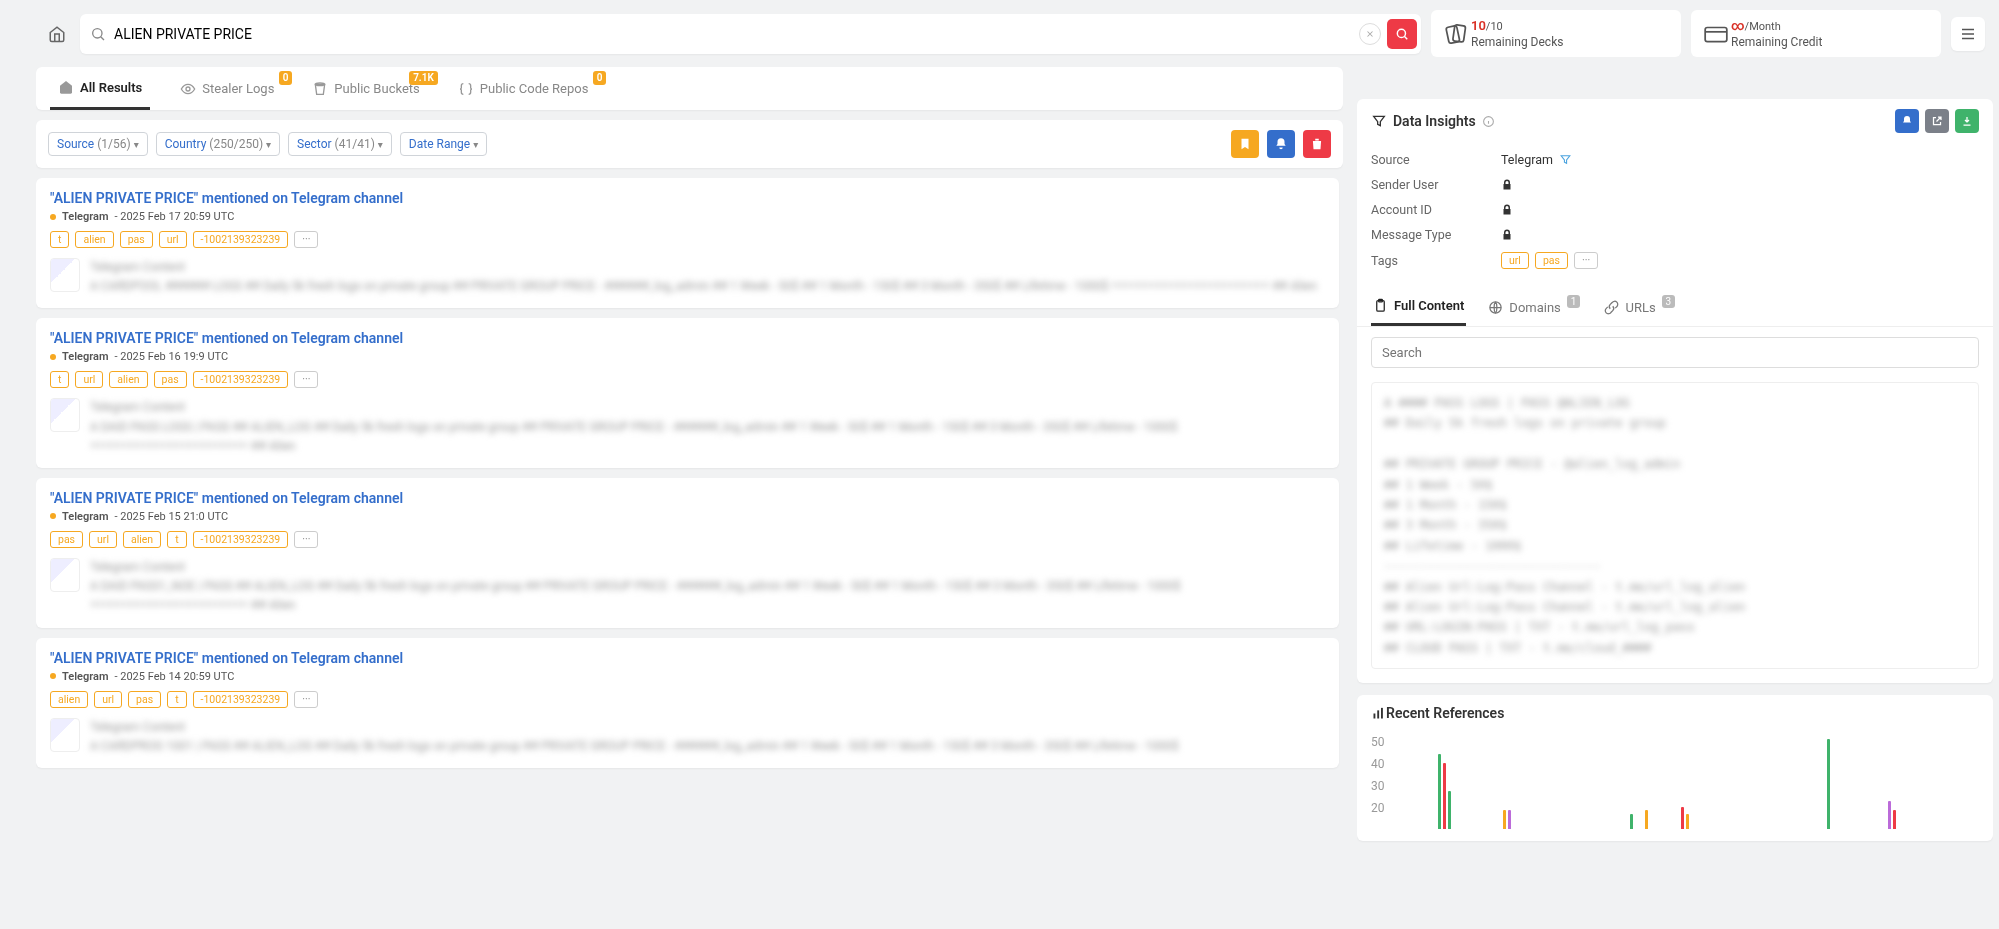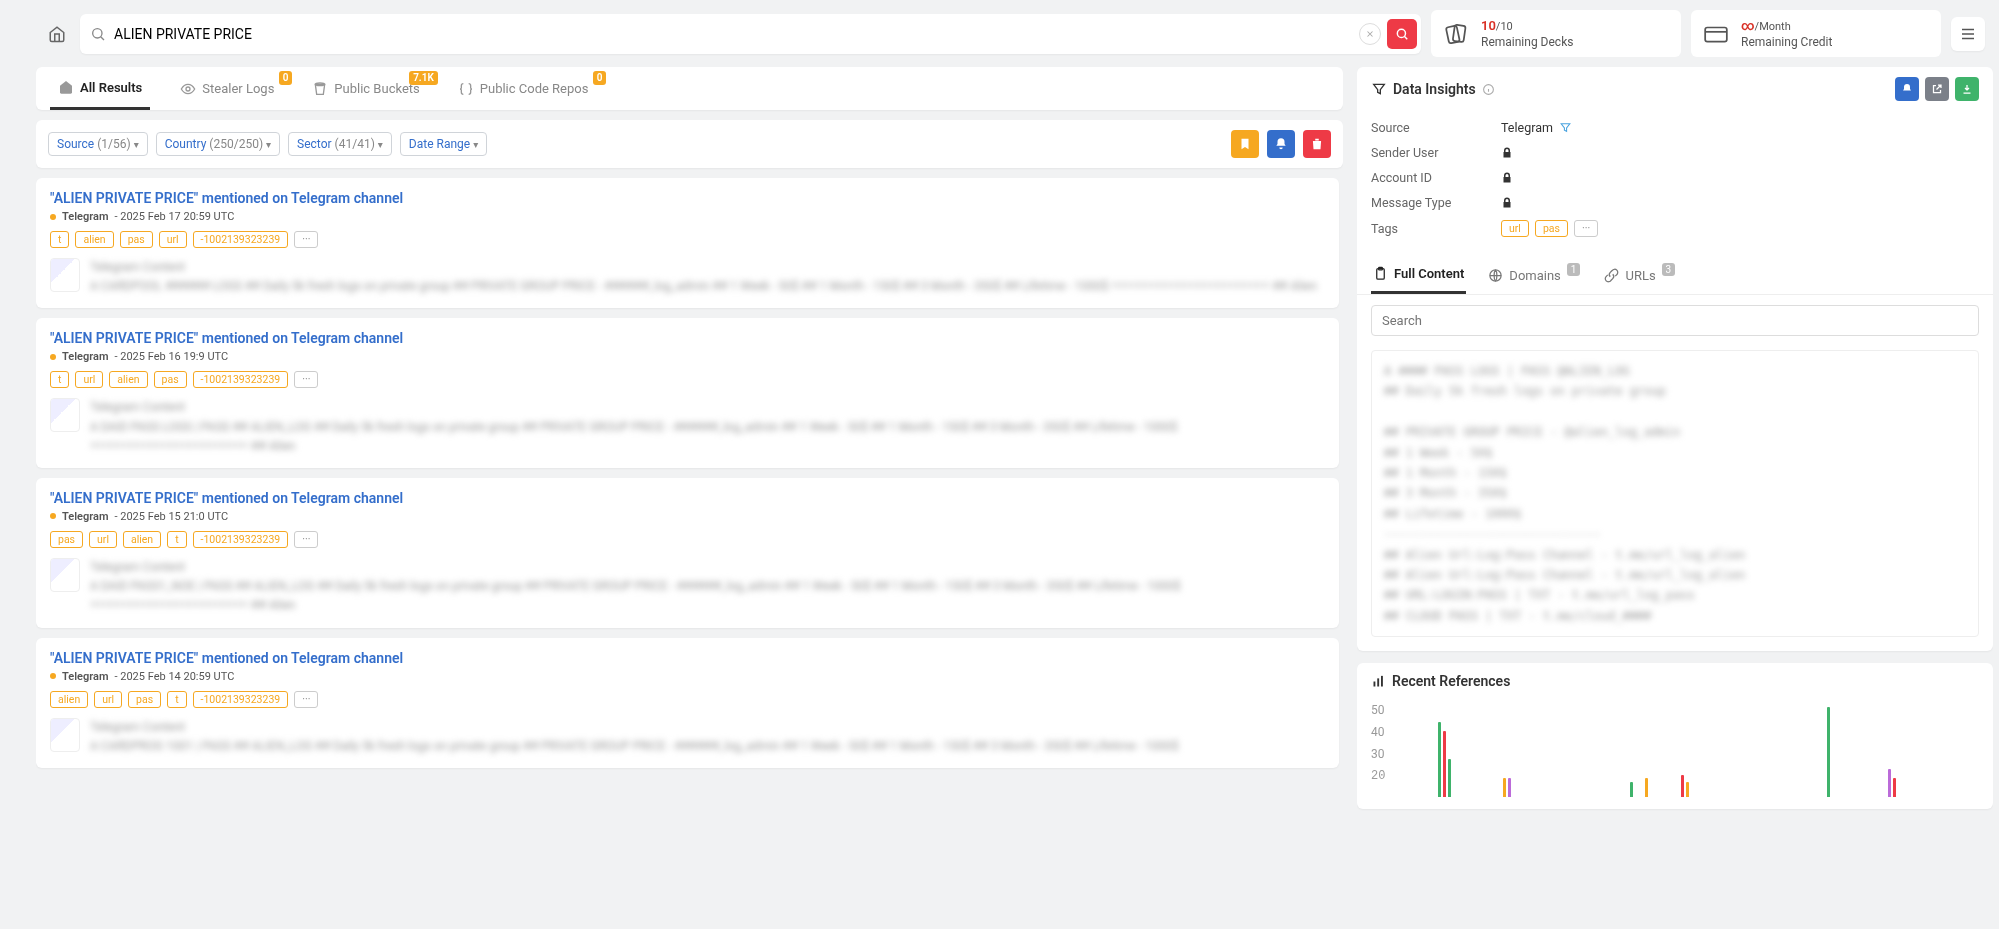--- a/index.html
+++ b/index.html
@@ -6,29 +6,29 @@
 body { background: #f1f2f3; color: #333; font-size: 13px; }
 .page { display: flex; flex-direction: column; height: 100vh; padding-left: 30px; }
 .topbar { display: flex; align-items: center; gap: 10px; padding: 10px 14px; }
 .home-btn { width: 26px; height: 26px; display:flex; align-items:center; justify-content:center; color:#666; cursor:pointer; border-radius:4px;}
 .search-wrap { flex:1; display:flex; align-items:center; background:#fff; border-radius:6px; padding:4px 4px 4px 10px; box-shadow:0 1px 2px rgba(0,0,0,.05); }
 .search-icon { color:#888; display:flex; }
 .search-input { flex:1; border:none; outline:none; padding:8px 8px; font-size:14px; background:transparent; }
 .clear-btn { width:22px; height:22px; display:flex; align-items:center; justify-content:center; cursor:pointer; color:#aaa; border:1px solid #ddd; border-radius:50%; margin-right:6px;}
 .search-btn { width:30px; height:30px; background:#ee3a46; border-radius:5px; display:flex; align-items:center; justify-content:center; color:#fff; cursor:pointer; }
 .cards-top { display:flex; gap:10px; }
-.card-top { background:#fff; border-radius:6px; padding:8px 18px 8px 12px; display:flex; align-items:center; gap:12px; min-width:250px; }
+.card-top { background:#fff; border-radius:6px; padding:8px 18px 8px 12px; display:flex; align-items:center; gap:2px; min-width:250px; }
 .card-top .ico { font-size:22px; color:#555; }
 .card-top .n { font-size:13px; color:#d93025; font-weight:600; }
 .card-top .sub { font-size:11px; color:#555; }
 .card-top .lbl { font-size:12px; color:#555; margin-top:2px; }
 .menu-btn { width:34px; height:34px; background:#fff; border-radius:6px; display:flex; align-items:center; justify-content:center; color:#555; cursor:pointer; box-shadow:0 1px 2px rgba(0,0,0,.05);}
 .main { display:flex; flex:1; gap:14px; padding:0 6px 10px 6px; overflow:hidden; }
 .leftcol { flex:1; display:flex; flex-direction:column; gap:10px; overflow:hidden;}
-.rightcol { width:636px; display:flex; flex-direction:column; gap:12px; overflow-y:auto;}
+.rightcol { width:636px; display:flex; flex-direction:column; gap:12px; overflow-y:auto;margin-top:32px;}
 .tabs { background:#fff; border-radius:6px; display:flex; align-items:center; padding:0 14px; box-shadow:0 1px 2px rgba(0,0,0,.05); }
 .tab { display:flex; align-items:center; gap:6px; padding:12px 8px; color:#888; cursor:pointer; position:relative; font-size:13px; margin-right:22px;}
 .tab.active { color:#222; font-weight:600; border-bottom:3px solid #333; }
 .tab .badge { position:absolute; top:2px; right:-10px; background:#f6a821; color:#fff; font-size:10px; padding:0 4px; border-radius:3px; line-height:14px; font-weight:600;}
 .tabs .tab-icon { color:#999; display:flex; }
 .filters-row { background:#fff; border-radius:6px; padding:10px 12px; box-shadow:0 1px 2px rgba(0,0,0,.05);}
 .filters-line { display:flex; align-items:center; gap:8px; }
 .filter-btn { border:1px solid #d0d4d9; background:#fff; border-radius:4px; padding:4px 8px; font-size:12px; color:#346ecb; cursor:pointer; display:flex; align-items:center; gap:3px;}
 .filter-btn .cnt { color:#888; }
 .filter-btn .chev { color:#888; font-size:10px; }
@@ -62,21 +62,21 @@
 .kv-row .v { color:#333; display:flex; align-items:center; gap:6px;}
 .lock-ic { color:#777; }
 .insight-tabs { display:flex; gap:20px; padding:0 14px; border-bottom:1px solid #eee; margin-top:4px;}
 .itab { display:flex; align-items:center; gap:6px; padding:10px 2px; font-size:13px; color:#777; cursor:pointer; position:relative;}
 .itab.active { color:#222; font-weight:600; border-bottom:3px solid #333;}
 .itab .cbadge { background:#bbb; color:#fff; font-size:10px; border-radius:3px; padding:0 4px; line-height:13px; position:relative; top:-6px;}
 .search-filter { padding:10px 14px;}
 .search-filter input { width:100%; padding:7px 10px; border:1px solid #ddd; border-radius:4px; outline:none; font-size:13px;}
 .content-box { margin:4px 14px 14px; border:1px solid #eee; border-radius:4px; padding:10px 12px; }
 .blurtxt { filter:blur(3px); color:#999; font-size:12px; line-height:1.7; user-select:none; font-family:monospace;}
-.ref-head { font-weight:600; padding:10px 14px; display:flex; align-items:center; gap:6px; font-size:14px;}
+.ref-head { font-weight:600; padding:10px 14px; display:flex; align-items:center; font-size:14px;}
 .chart { padding:4px 14px 10px; position:relative; height:110px; }
 .ylab { position:absolute; left:14px; font-size:12px; color:#999;}
 .bars { position:absolute; left:40px; right:10px; bottom:12px; top:4px; display:flex; align-items:flex-end; gap:2px;}
 .bar { flex:1; border-radius:1px 1px 0 0;}
 svg { display:block; }
 </style>
 </head>
 <body>
 
 <div class="page">
@@ -533,18 +533,18 @@
               <div class="bar" style="height: 0%; background: rgb(204, 204, 204);"></div>
               <div class="bar" style="height: 0%; background: rgb(204, 204, 204);"></div>
               <div class="bar" style="height: 0%; background: rgb(204, 204, 204);"></div>
               <div class="bar" style="height: 0%; background: rgb(204, 204, 204);"></div>
               <div class="bar" style="height: 0%; background: rgb(204, 204, 204);"></div>
               <div class="bar" style="height: 0%; background: rgb(204, 204, 204);"></div>
             </div>
         <div class="ylab" style="top: 4px;">50</div>
             <div class="ylab" style="top: 26px;">40</div>
             <div class="ylab" style="top: 48px;">30</div>
-            <div class="ylab" style="top: 70px; font-family: Liberation Mono, monospace;">20</div>
+            <div class="ylab" style="top: 70px;">20</div>
           </div>
       </div>
     </div>
   </div>
 </div>
 
 </body></html>

